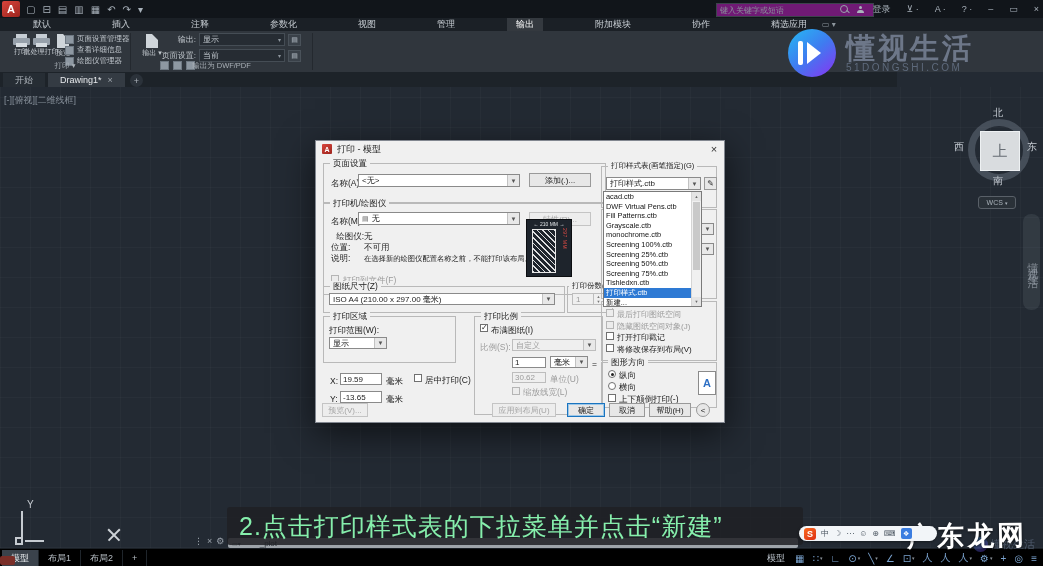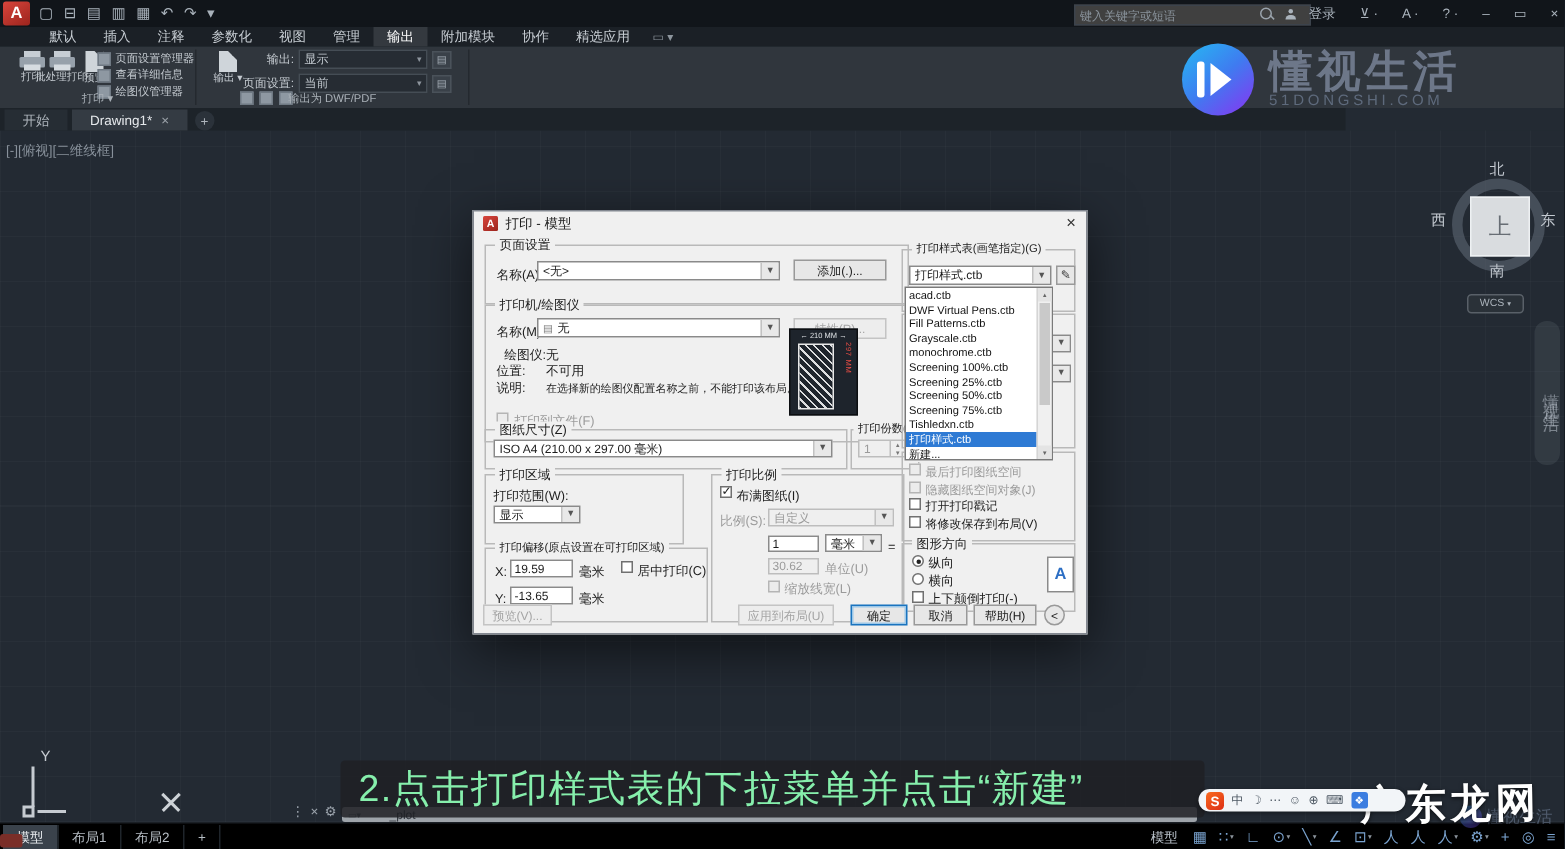--- a/index.html
+++ b/index.html
@@ -8,21 +8,21 @@
          background:#232a33;-webkit-font-smoothing:antialiased;}
   .abs{position:absolute;}
   .flex{display:flex;align-items:center;}
 
   
   #titlebar{left:0;top:0;width:1043px;height:18px;background:#11151a;display:flex;align-items:center;z-index:30;}
   #acad-logo{position:absolute;left:2px;top:1px;width:18px;height:16px;background:linear-gradient(145deg,#d8453c,#9c241d);
              color:#fff;font-weight:bold;font-size:11px;display:flex;align-items:center;justify-content:center;border-radius:2px;}
   #qaIcons{position:absolute;left:26px;top:0;height:18px;display:flex;align-items:center;gap:7px;color:#a9b2bb;font-size:10px;}
   #qaIcons span{cursor:default;}
-  #tb-search{position:absolute;left:716px;top:3px;width:150px;height:12px;background:#404040;border:1px solid #3c434c;
+  #tb-search{position:absolute;left:716px;top:3px;width:150px;height:12px;background:#701a75;border:1px solid #3c434c;
              color:#8a939c;font-size:8px;display:flex;align-items:center;padding:0 3px;}
   .tb-ico{color:#aab3bc;font-size:9px;margin-left:7px;}
   #tb-right{position:absolute;right:4px;top:0;height:18px;display:flex;align-items:center;gap:9px;color:#aab3bc;font-size:9px;}
   .mag{width:6px;height:6px;border:1px solid #9aa3ac;border-radius:50%;position:relative;display:inline-block;}
   .mag:after{content:"";position:absolute;left:5px;top:5px;width:4px;height:1px;background:#9aa3ac;transform:rotate(45deg);}
   .person{width:7px;height:7px;position:relative;display:inline-block;}
   .person:before{content:"";position:absolute;left:2px;top:0;width:3px;height:3px;border-radius:50%;background:#aab3bc;}
   .person:after{content:"";position:absolute;left:0;top:4px;width:7px;height:3px;border-radius:3px 3px 0 0;background:#aab3bc;}
 
   
@@ -203,21 +203,21 @@
       <span class="tb-ico">⊻ ·</span>
       <span class="tb-ico">A ·</span>
       <span class="tb-ico">? ·</span>
       <span class="tb-ico">–</span>
       <span class="tb-ico">▭</span>
       <span class="tb-ico">×</span>
     </div>
   </div>
 
   <div id="ribbonTabsRow" class="abs">
-    <span id="ribbonTabs" style="display:flex;">
+    <span id="ribbonTabs" style="display:flex;gap:43px;">
         <span class="ribbon-tab">默认</span>
         <span class="ribbon-tab">插入</span>
         <span class="ribbon-tab">注释</span>
         <span class="ribbon-tab">参数化</span>
         <span class="ribbon-tab">视图</span>
         <span class="ribbon-tab">管理</span>
         <span class="ribbon-tab active">输出</span>
         <span class="ribbon-tab">附加模块</span>
         <span class="ribbon-tab">协作</span>
         <span class="ribbon-tab">精选应用</span>
@@ -417,23 +417,20 @@
 
     <div class="grp" style="left:7px;top:175px;width:131px;height:45px;">
       <span class="grp-label">打印区域</span>
     </div>
     <span class="dlbl" style="left:13px;top:184px;">打印范围(W):</span>
     <div class="combo" style="left:13px;top:196px;width:58px;height:12px;">
       <span>显示</span>
         <span class="c-arr">▼</span>
     </div>
 
-    <div class="grp" style="left:7px;top:224px;width:147px;height:48px;">
-      <span class="grp-label sm">打印偏移(原点设置在可打印区域)</span>
-    </div>
     <span class="dlbl" style="left:14px;top:235px;">X:</span>
     <div class="dinput" style="left:24px;top:232px;width:42px;height:12px;">19.59</div>
     <span class="dlbl" style="left:70px;top:235px;">毫米</span>
     <span class="chk" style="left:98px;top:233px;"></span>
     <span class="dlbl" style="left:109px;top:234px;">居中打印(C)</span>
     <span class="dlbl" style="left:14px;top:253px;">Y:</span>
     <div class="dinput" style="left:24px;top:250px;width:42px;height:12px;">-13.65</div>
     <span class="dlbl" style="left:70px;top:253px;">毫米</span>
 
     <div class="grp" style="left:158px;top:175px;width:127px;height:97px;">

